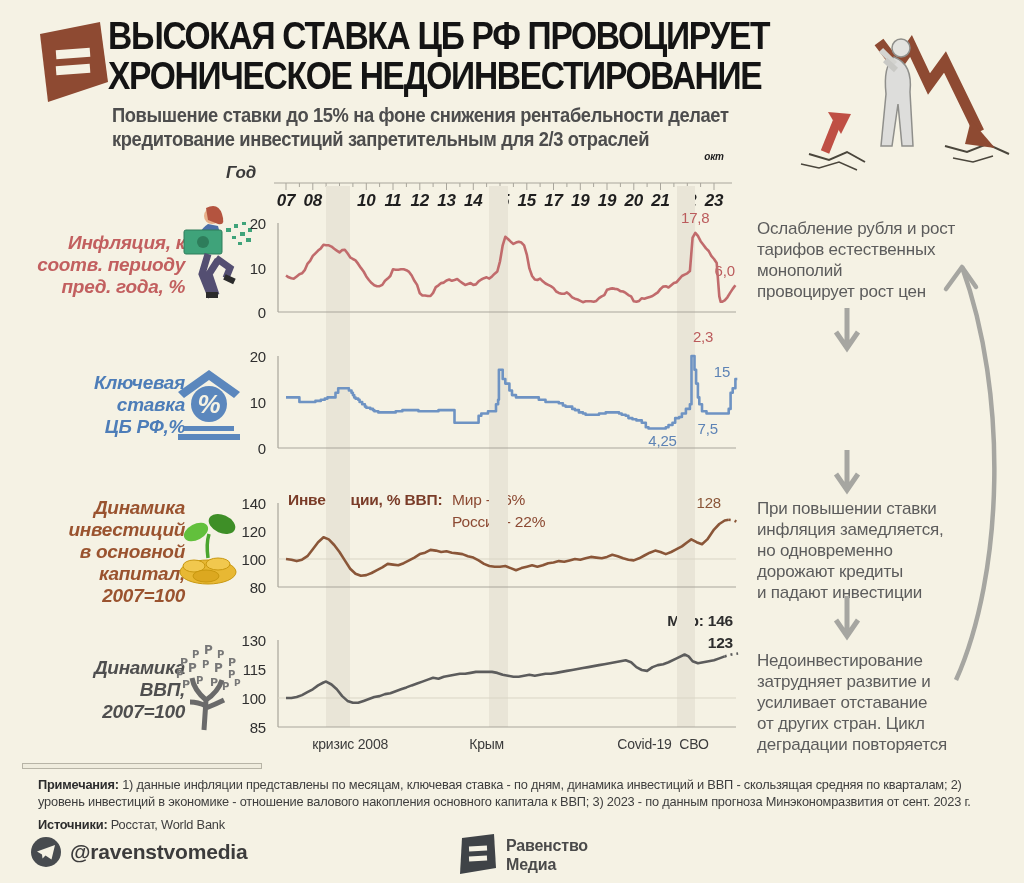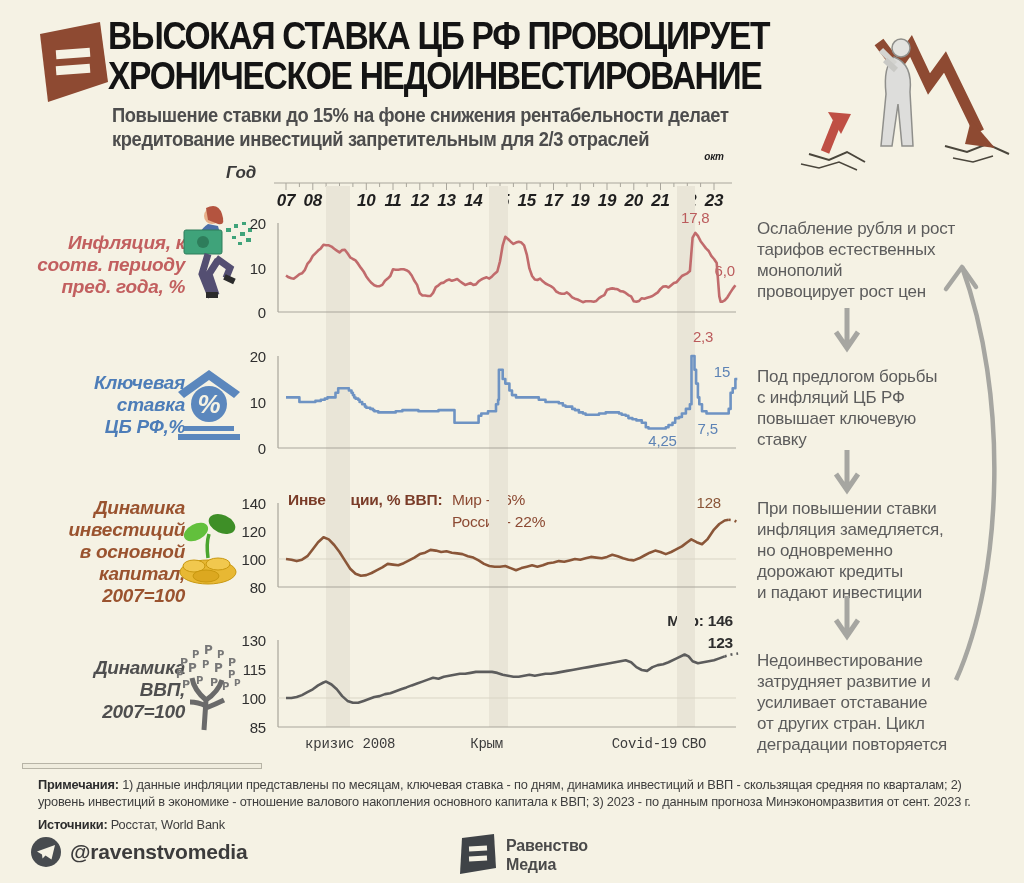--- a/index.html
+++ b/index.html
@@ -8,21 +8,21 @@
   .abs{position:absolute;}
   .title{font-weight:700;color:#141414;font-size:39px;line-height:40px;letter-spacing:-1.5px;transform:scaleX(0.86);transform-origin:left top;white-space:nowrap;}
   .subtitle{font-weight:700;color:#4d4d4d;font-size:19.5px;line-height:24px;letter-spacing:-0.4px;transform:scaleX(0.94);transform-origin:left top;white-space:nowrap;}
   .god{font-style:italic;font-weight:700;color:#3a3a3a;font-size:17px;text-align:right;}
   .yr{position:absolute;font-style:italic;font-weight:700;color:#1f1f1f;font-size:17px;width:27px;text-align:center;top:0;margin-top:28px;}
   .okt{font-style:italic;font-weight:700;color:#1f1f1f;font-size:10px;width:28px;text-align:center;}
   .band{position:absolute;top:186px;height:541px;background:#e9e5d7;}
   .chart-label{font-style:italic;font-weight:700;font-size:19px;line-height:22px;text-align:right;white-space:pre-line;letter-spacing:-0.3px;}
   .ytick{position:absolute;font-size:15px;color:#2f2f2f;width:36px;text-align:right;transform:translateY(-50%);}
   .ann{position:absolute;font-size:15px;white-space:nowrap;}
-  .evt{position:absolute;font-size:14px;color:#3c3c3c;width:130px;text-align:center;transform:translateX(-50%);white-space:nowrap;font-family:Liberation Mono, monospace;}
+  .evt{position:absolute;font-size:14px;color:#3c3c3c;width:130px;text-align:center;transform:translateX(-50%);white-space:nowrap;}
   .flow{width:222px;font-size:17px;line-height:21px;color:#5c5c5c;white-space:pre-line;letter-spacing:-0.2px;}
   .legend-strong{font-weight:700;color:#7a3c28;font-size:15.5px;}
   .legend-val{color:#8c4a33;font-size:15.5px;}
   .side-label{font-weight:700;color:#2e2e2e;font-size:15.5px;width:173px;text-align:right;}
   .divider-bar{width:238px;height:4px;background:#efecdd;border:1px solid #b7b4a6;}
   .notes{width:952px;font-size:12.8px;line-height:17px;color:#3e3e3e;}
   .notes b{color:#2d2d2d;}
   .handle{font-weight:700;font-size:21px;color:#3c3c3c;}
   .brand{font-weight:700;font-size:16px;line-height:19px;color:#4a4a4a;white-space:pre-line;}
 </style>
@@ -168,24 +168,20 @@
   <div class="abs legend-val" style="left:452px;top:491px;">Мир - 26%</div>
   <div class="abs legend-val" style="left:452px;top:513px;">Россия - 22%</div>
 
   <div class="abs side-label" style="left:560px;top:612px;">Мир: 146</div>
   <div class="abs side-label" style="left:560px;top:634px;">123</div>
 
   <div class="abs flow" style="left:757px;top:218px;">Ослабление рубля и рост
 тарифов естественных
 монополий
 провоцирует рост цен</div>
-  <div class="abs flow" style="left:757px;top:366px;">Под предлогом борьбы
-с инфляций ЦБ РФ
-повышает ключевую
-ставку</div>
   <div class="abs flow" style="left:757px;top:498px;">При повышении ставки
 инфляция замедляется,
 но одновременно
 дорожают кредиты
 и падают инвестиции</div>
   <div class="abs flow" style="left:757px;top:650px;">Недоинвестирование
 затрудняет развитие и
 усиливает отставание
 от других стран. Цикл
 деградации повторяется</div>

